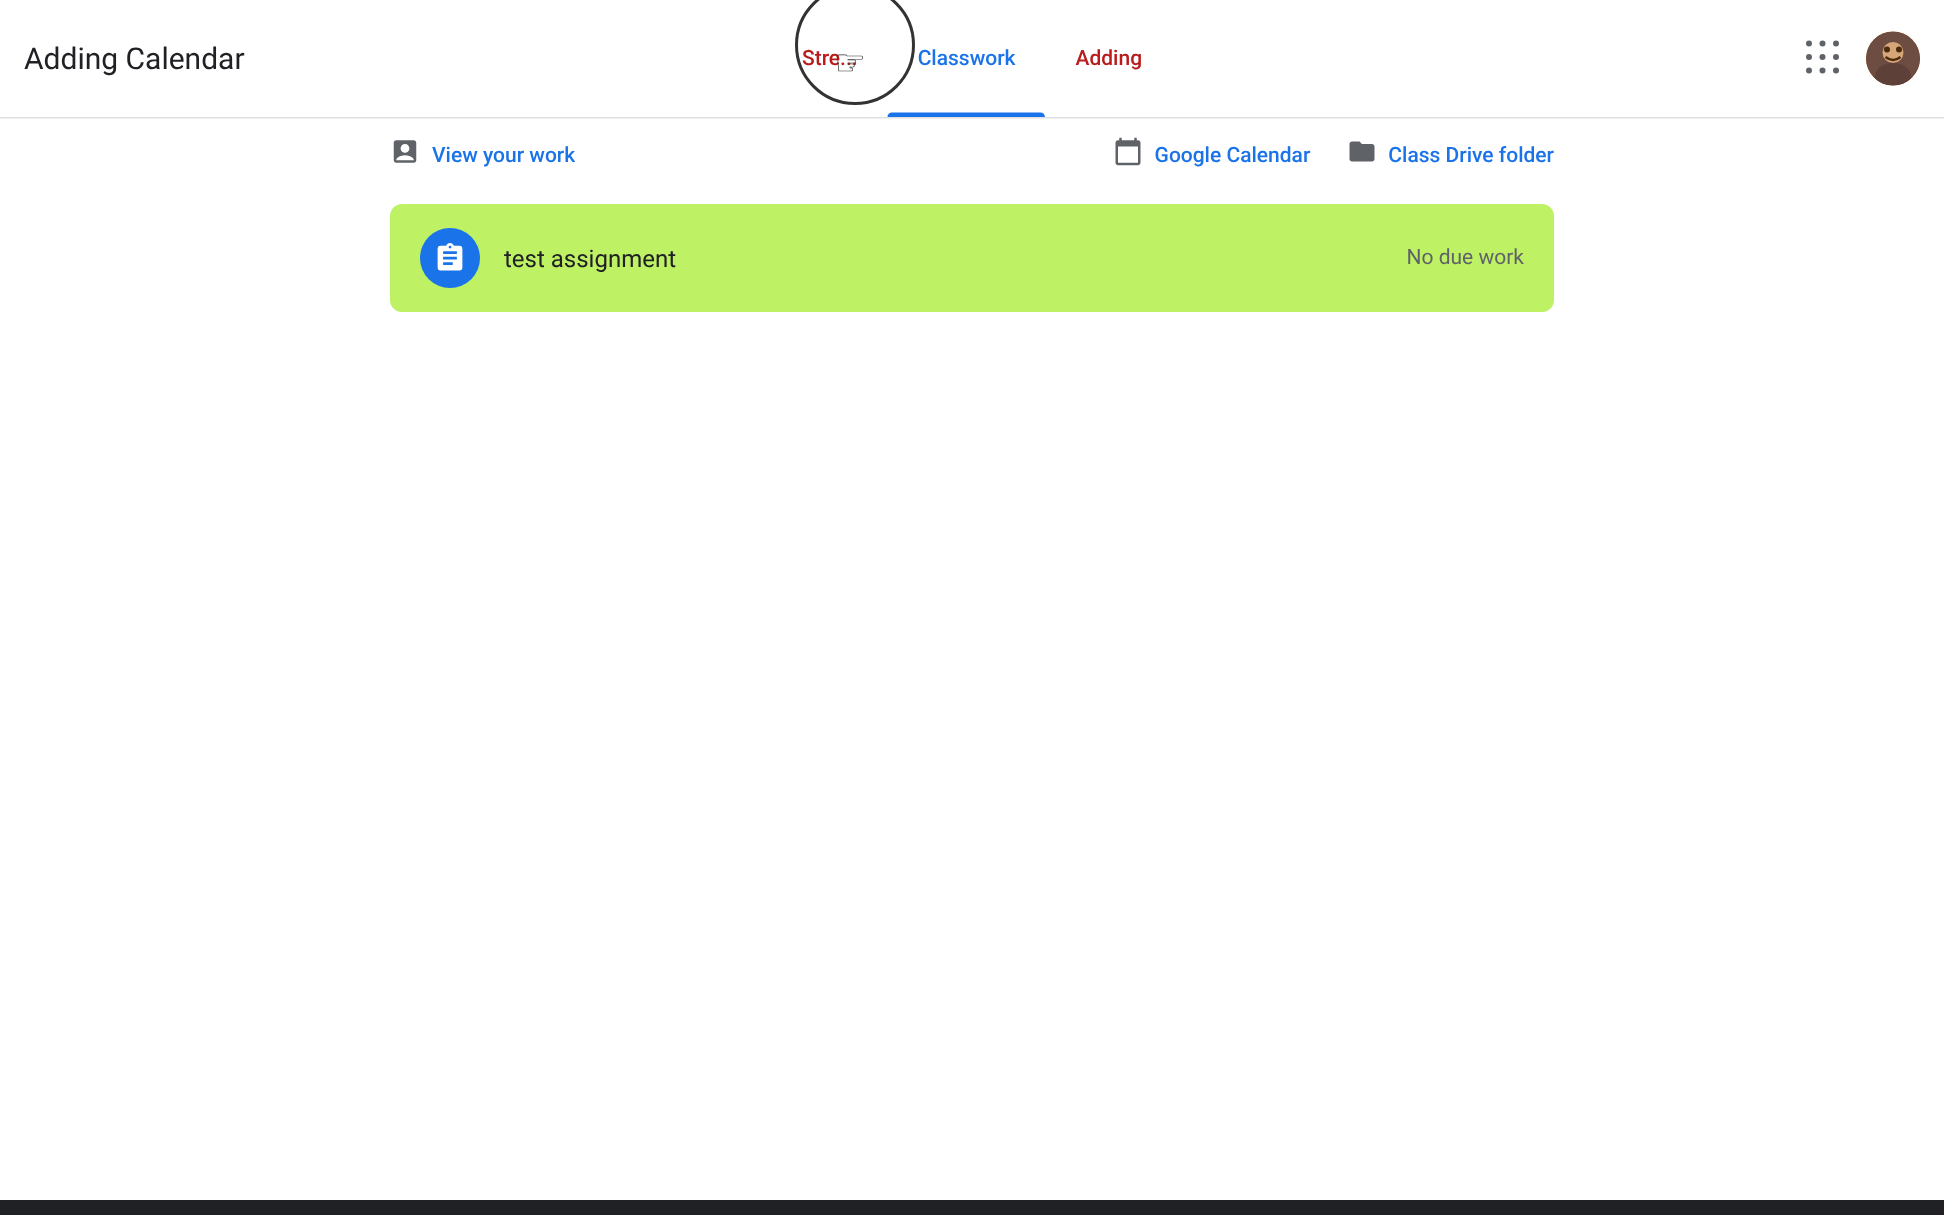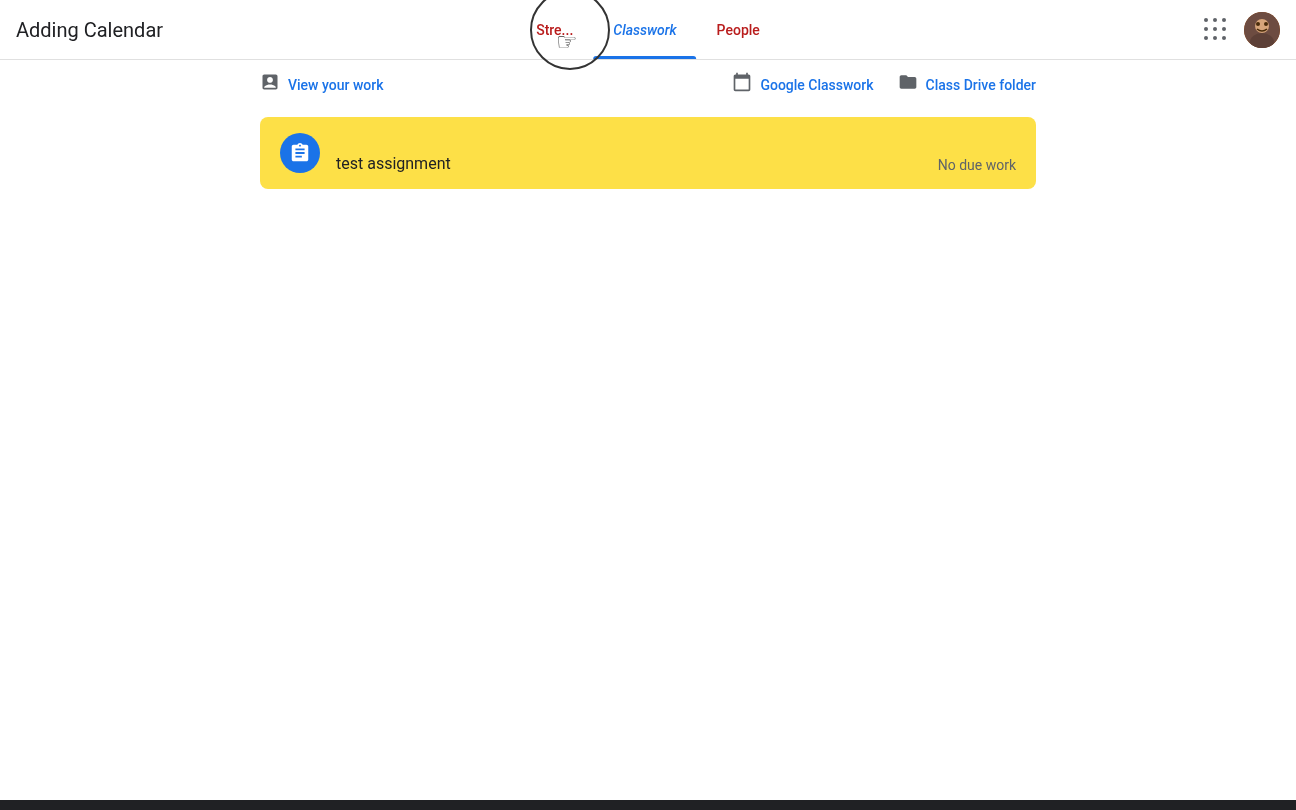--- a/index.html
+++ b/index.html
@@ -14,21 +14,21 @@
       color: #202124;
       width: 1296px;
       height: 810px;
       overflow: hidden;
     }
 
     
     .header {
       display: flex;
       align-items: center;
-      height: 60px;
+      height: 79px;
       border-bottom: 1px solid #e0e0e0;
       padding: 0 16px;
       position: relative;
     }
 
     .app-title {
       font-size: 20px;
       font-weight: 400;
       color: #202124;
       margin-right: auto;
@@ -52,21 +52,20 @@
       font-size: 14px;
       font-weight: 500;
       color: #1a73e8;
       cursor: pointer;
       position: relative;
       text-decoration: none;
     }
 
     .nav-tab.active {
       color: #1a73e8;
-      font-style: italic;
     }
 
     .nav-tab.active::after {
       content: '';
       position: absolute;
       bottom: 0;
       left: 0;
       right: 0;
       height: 3px;
       background: #1a73e8;
@@ -189,22 +188,22 @@
       font-size: 20px;
     }
 
     
     .content {
       padding: 8px 260px;
     }
 
     .assignment-item {
       display: flex;
-      align-items: flex-end;
-      background: #fde047;
+      align-items: center;
+      background: #bef264;
       border-radius: 8px;
       padding: 16px 20px;
       margin-bottom: 8px;
       cursor: pointer;
     }
 
     .assignment-icon {
       width: 40px;
       height: 40px;
       border-radius: 50%;
@@ -248,21 +247,21 @@
   <span class="app-title">Adding Calendar</span>
 
   <nav class="nav-tabs">
     <a class="nav-tab">
       <span>Stre...</span>
     </a>
     <a class="nav-tab active">
       <span>Classwork</span>
     </a>
     <a class="nav-tab">
-      <span>People</span>
+      <span>Adding</span>
     </a>
   </nav>
 
   <div class="cursor-overlay">
     <div class="cursor-circle"></div>
     <div class="cursor-hand">☞</div>
   </div>
 
   <div class="header-right">
     <div class="apps-icon">
@@ -305,21 +304,21 @@
       <span>View your work</span>
     </a>
   </div>
   <div class="toolbar-right">
     <a class="toolbar-btn">
       <span class="icon">
         <svg width="20" height="20" viewBox="0 0 24 24" fill="#5f6368">
           <path d="M20 3h-1V1h-2v2H7V1H5v2H4c-1.1 0-2 .9-2 2v16c0 1.1.9 2 2 2h16c1.1 0 2-.9 2-2V5c0-1.1-.9-2-2-2zm0 18H4V8h16v13z"></path>
         </svg>
       </span>
-      <span>Google Classwork</span>
+      <span>Google Calendar</span>
     </a>
     <a class="toolbar-btn">
       <span class="icon">
         <svg width="20" height="20" viewBox="0 0 24 24" fill="#5f6368">
           <path d="M10 4H4c-1.1 0-1.99.9-1.99 2L2 18c0 1.1.9 2 2 2h16c1.1 0 2-.9 2-2V8c0-1.1-.9-2-2-2h-8l-2-2z"></path>
         </svg>
       </span>
       <span>Class Drive folder</span>
     </a>
   </div>

